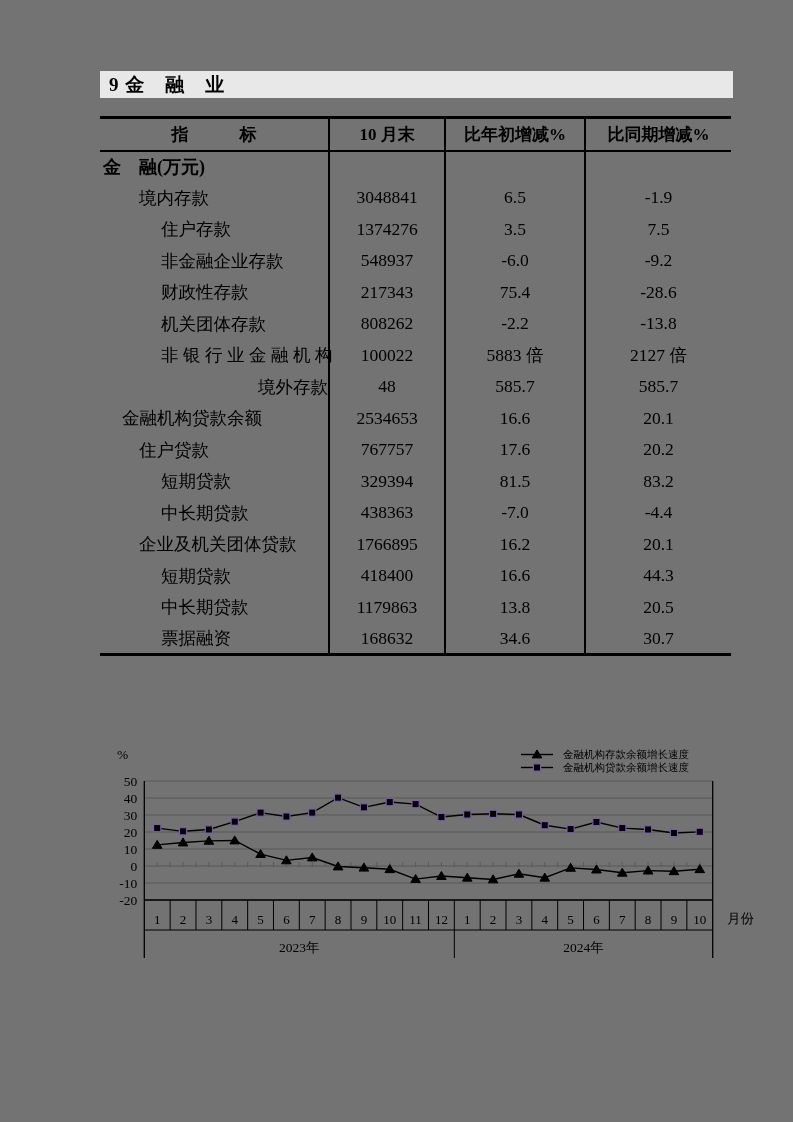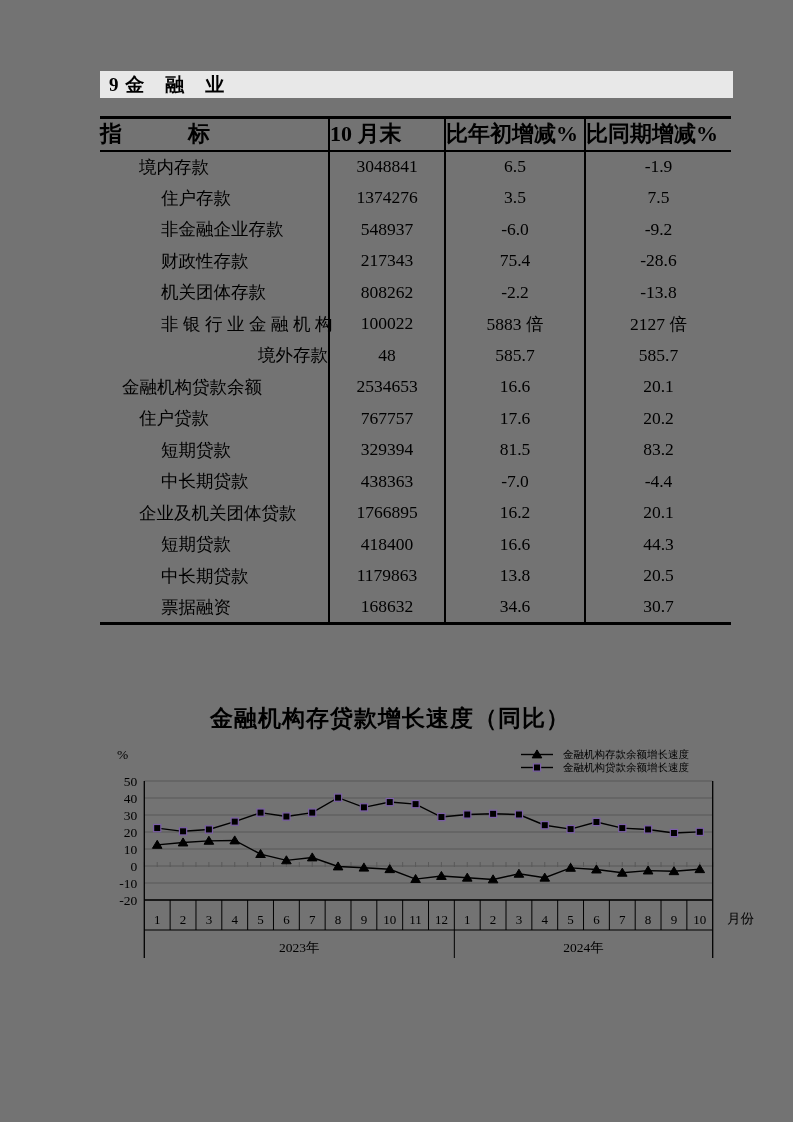--- a/index.html
+++ b/index.html
@@ -19,21 +19,21 @@
   }
   
   table.fin {
     position:absolute; left:100px; top:116px; width:631px;
     border-collapse:collapse; table-layout:fixed;
     border-top:3px solid #000; border-bottom:3px solid #000;
   }
   table.fin col.c1{width:229px;} table.fin col.c2{width:116px;}
   table.fin col.c3{width:140px;} table.fin col.c4{width:146px;}
   table.fin th {
-    height:33px; font-size:22px; font-weight:bold; text-align:left;
+    height:33px; font-size:17px; font-weight:bold; text-align:center;
     border-bottom:2px solid #000; vertical-align:middle;
   }
   table.fin td {
     height:31.5px; font-size:17.5px; vertical-align:middle; text-align:center;
     white-space:nowrap; overflow:visible;
   }
   table.fin th + th, table.fin td + td { border-left:2px solid #000; }
   table.fin td.lbl { text-align:left; }
   table.fin tr.bold td { font-weight:bold; font-size:18px; }
   
@@ -72,20 +72,26 @@
       </colgroup>
     <thead>
       <tr>
         <th>指　　　标</th>
         <th>10 月末</th>
         <th>比年初增减%</th>
         <th>比同期增减%</th>
       </tr>
     </thead>
     <tbody>
+        <tr class="bold">
+          <td class="lbl" style="padding-left: 3px;">金　融(万元)</td>
+          <td></td>
+          <td></td>
+          <td></td>
+        </tr>
         <tr>
           <td class="lbl" style="padding-left: 39px; margin-top: 32px;">境内存款</td>
           <td>3048841</td>
           <td>6.5</td>
           <td>-1.9</td>
         </tr>
         <tr>
           <td class="lbl" style="padding-left: 61px;">住户存款</td>
           <td>1374276</td>
           <td>3.5</td>
@@ -165,21 +171,20 @@
         </tr>
         <tr>
           <td class="lbl" style="padding-left: 61px;">票据融资</td>
           <td>168632</td>
           <td>34.6</td>
           <td>30.7</td>
         </tr>
       </tbody>
   </table>
 
-  <div class="chart-title">金融机构存贷款增长速度（同比）</div>
 
   <div class="y-unit">%</div>
   <div class="x-unit">月份</div>
 
   <div class="legend">
     <div class="row">
       <span><svg width="32" height="11">
             <line x1="0" x2="32" y1="5.5" y2="5.5" stroke="#000000" stroke-width="1.4"></line>
             <path d="M16 0.9000000000000004 L11.2 8.9 L20.8 8.9 Z" fill="#000000" stroke="#000000"></path>
           </svg></span>

